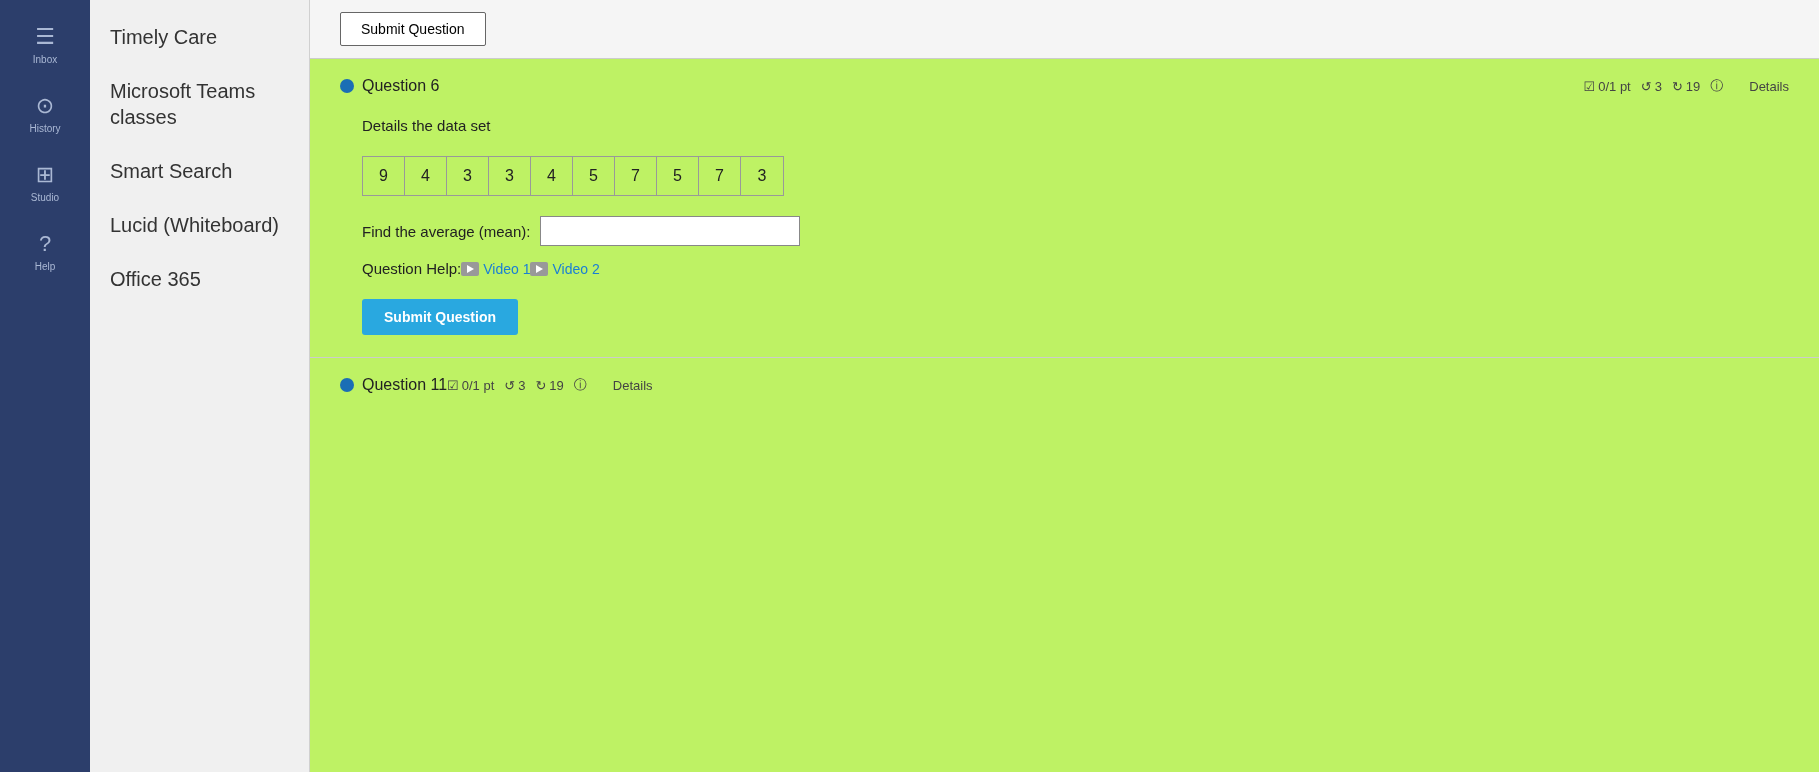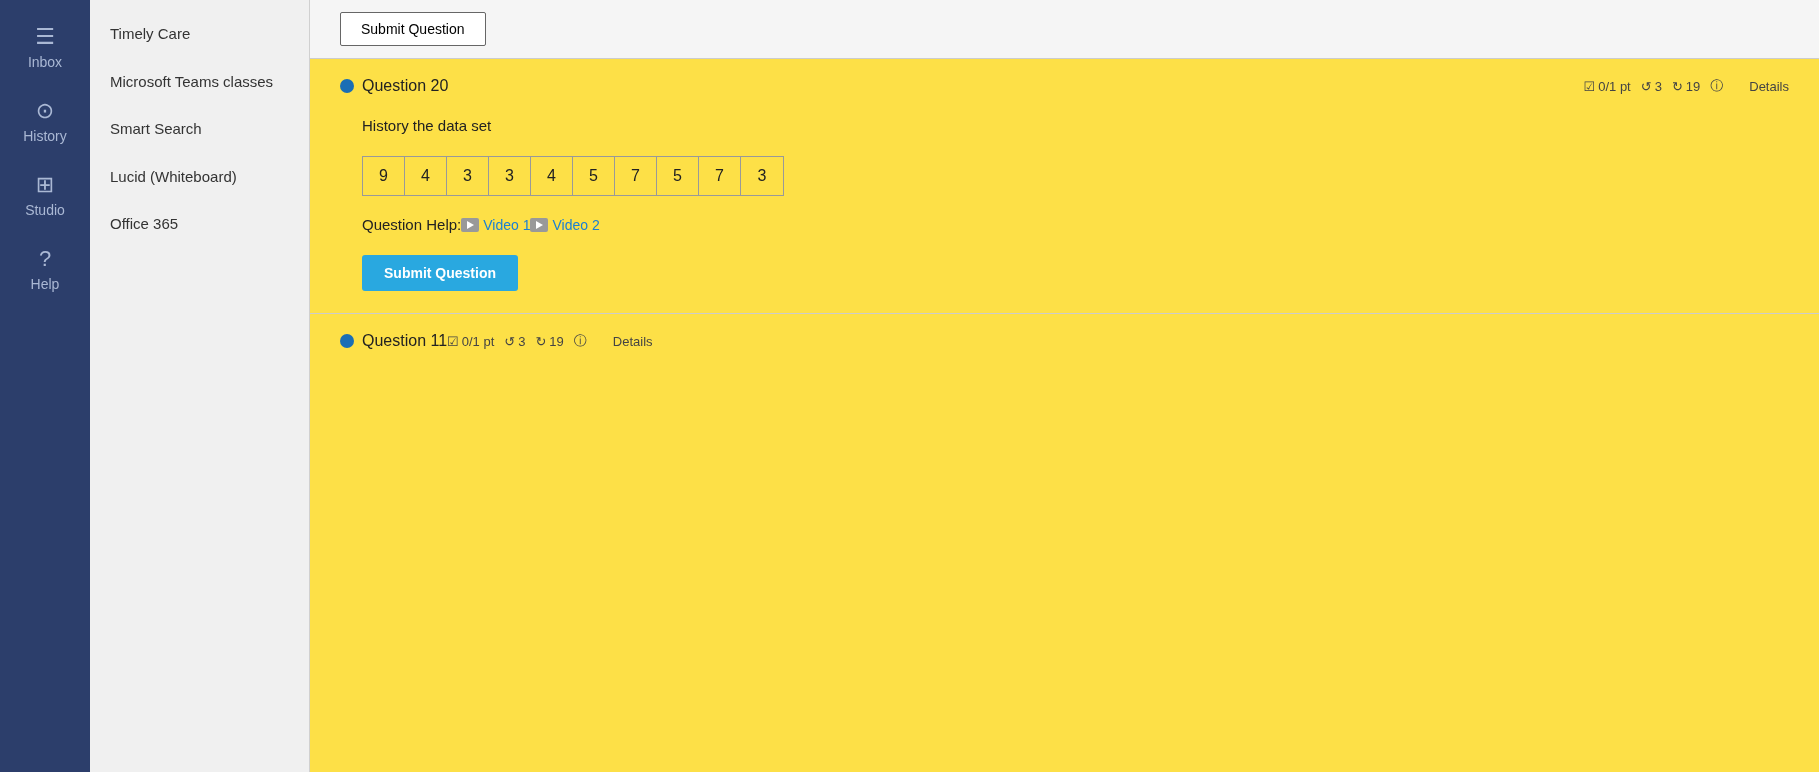--- a/index.html
+++ b/index.html
@@ -30,43 +30,43 @@
       padding: 14px 8px;
       cursor: pointer;
       width: 100%;
       text-align: center;
     }
     .sidebar-icon-item .icon-symbol {
       font-size: 22px;
       margin-bottom: 4px;
     }
     .sidebar-icon-item .icon-label {
-      font-size: 14px;
+      font-size: 10px;
     }
 
     
     .left-nav {
       width: 220px;
       background: #f0f0f0;
       padding: 10px 0;
       flex-shrink: 0;
       border-right: 1px solid #d0d0d0;
     }
     .nav-item {
       padding: 14px 20px;
-      font-size: 15px;
+      font-size: 20px;
       color: #333;
       cursor: pointer;
       line-height: 1.3;
     }
 
     
     .main-content {
       flex: 1;
-      background: #fde047;
+      background: #bef264;
       overflow-y: auto;
       padding: 0 0 40px 0;
     }
 
     
     .top-submit-bar {
       padding: 12px 30px 12px 30px;
       border-bottom: 1px solid #ccc;
       background: #f5f5f5;
     }
@@ -273,21 +273,21 @@
 <div class="main-content">
 
   <div class="top-submit-bar">
     <button class="submit-btn-outline">Submit Question</button>
   </div>
 
   <div class="question-block">
     <div class="question-header">
       <div class="question-title">
         <div class="question-dot"></div>
-        <span>Question 20</span>
+        <span>Question 6</span>
       </div>
       <div class="question-meta">
         <span class="meta-item">
           <span>☑</span>
           <span>0/1 pt</span>
         </span>
         <span class="meta-item">
           <span>↺</span>
           <span>3</span>
         </span>
@@ -296,38 +296,42 @@
           <span>19</span>
         </span>
         <span class="meta-item">
           <span>ⓘ</span>
         </span>
         <a class="details-link" href="#">Details</a>
       </div>
     </div>
 
     <div class="question-body">
-      <span>History the data set</span>
+      <span>Details the data set</span>
     </div>
 
     
     <div class="data-set" id="dataset-cells">
     <div class="data-cell">9</div>
         <div class="data-cell">4</div>
         <div class="data-cell">3</div>
         <div class="data-cell">3</div>
         <div class="data-cell">4</div>
         <div class="data-cell">5</div>
         <div class="data-cell">7</div>
         <div class="data-cell">5</div>
         <div class="data-cell">7</div>
         <div class="data-cell">3</div>
       </div>
 
     
+    <div class="input-row">
+      <label>Find the average (mean):</label>
+      <input class="answer-input answer-input-wide" type="text" style="">
+    </div>
 
     
 
     
     <div class="question-help">
       <span>Question Help:</span>
       <a class="video-link" href="#">
         <span class="play-icon">
           <span class="play-triangle"></span>
         </span>

